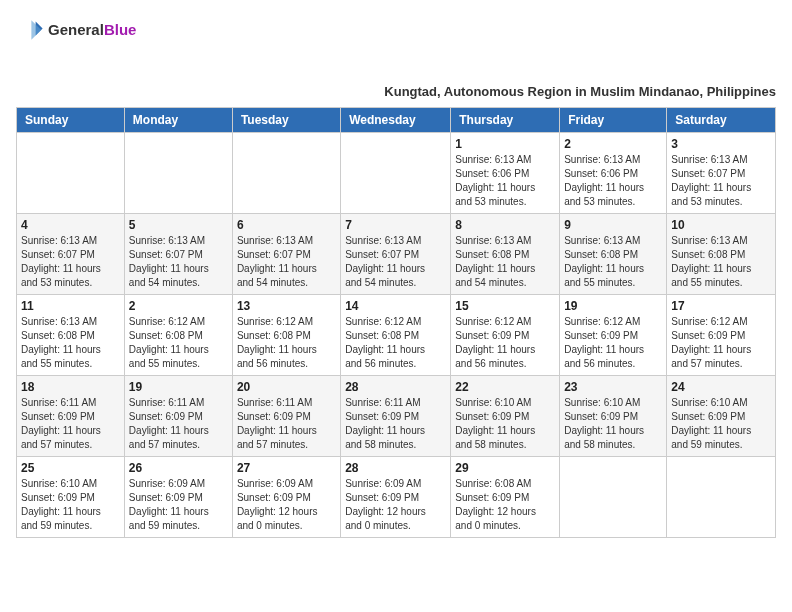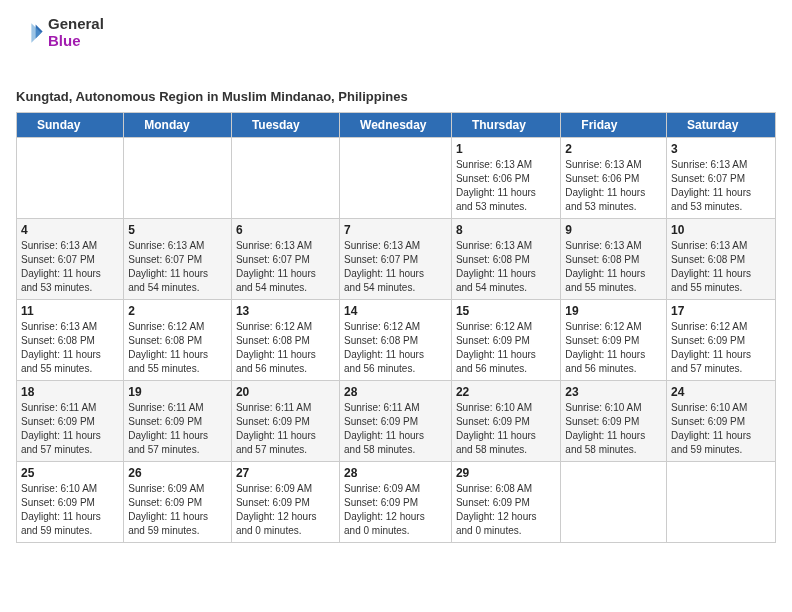--- a/index.html
+++ b/index.html
@@ -15,21 +15,20 @@
       align-items: flex-start;
       justify-content: space-between;
       margin-bottom: 4px;
     }
     .logo-area {
       display: flex;
       align-items: center;
     }
     .logo-text {
       display: flex;
-      flex-direction: column;
       line-height: 1.1;
     }
     .logo-general {
       font-size: 15px;
       font-weight: bold;
       color: #333;
     }
     .logo-blue {
       font-size: 15px;
       font-weight: bold;
@@ -40,36 +39,36 @@
       height: 28px;
       margin-right: 4px;
     }
     .month-title {
       font-size: 32px;
       font-weight: bold;
       color: #333;
       text-align: right;
     }
     .subtitle {
-      text-align: left;
+      text-align: right;
       font-size: 13px;
       color: #333;
       margin-bottom: 8px;
       font-weight: bold;
       margin-top: 40px;
     }
     table {
       width: 100%;
       border-collapse: collapse;
       font-size: 11px;
     }
     thead tr th {
       background-color: #2e6db4;
       color: #fff;
-      padding: 5px 20px;
+      padding: 5px 8px;
       text-align: left;
       font-size: 12px;
       border: 1px solid #ccc;
     }
     tbody tr td {
       border: 1px solid #ccc;
       vertical-align: top;
       padding: 4px;
       width: 113px;
       min-height: 80px;

